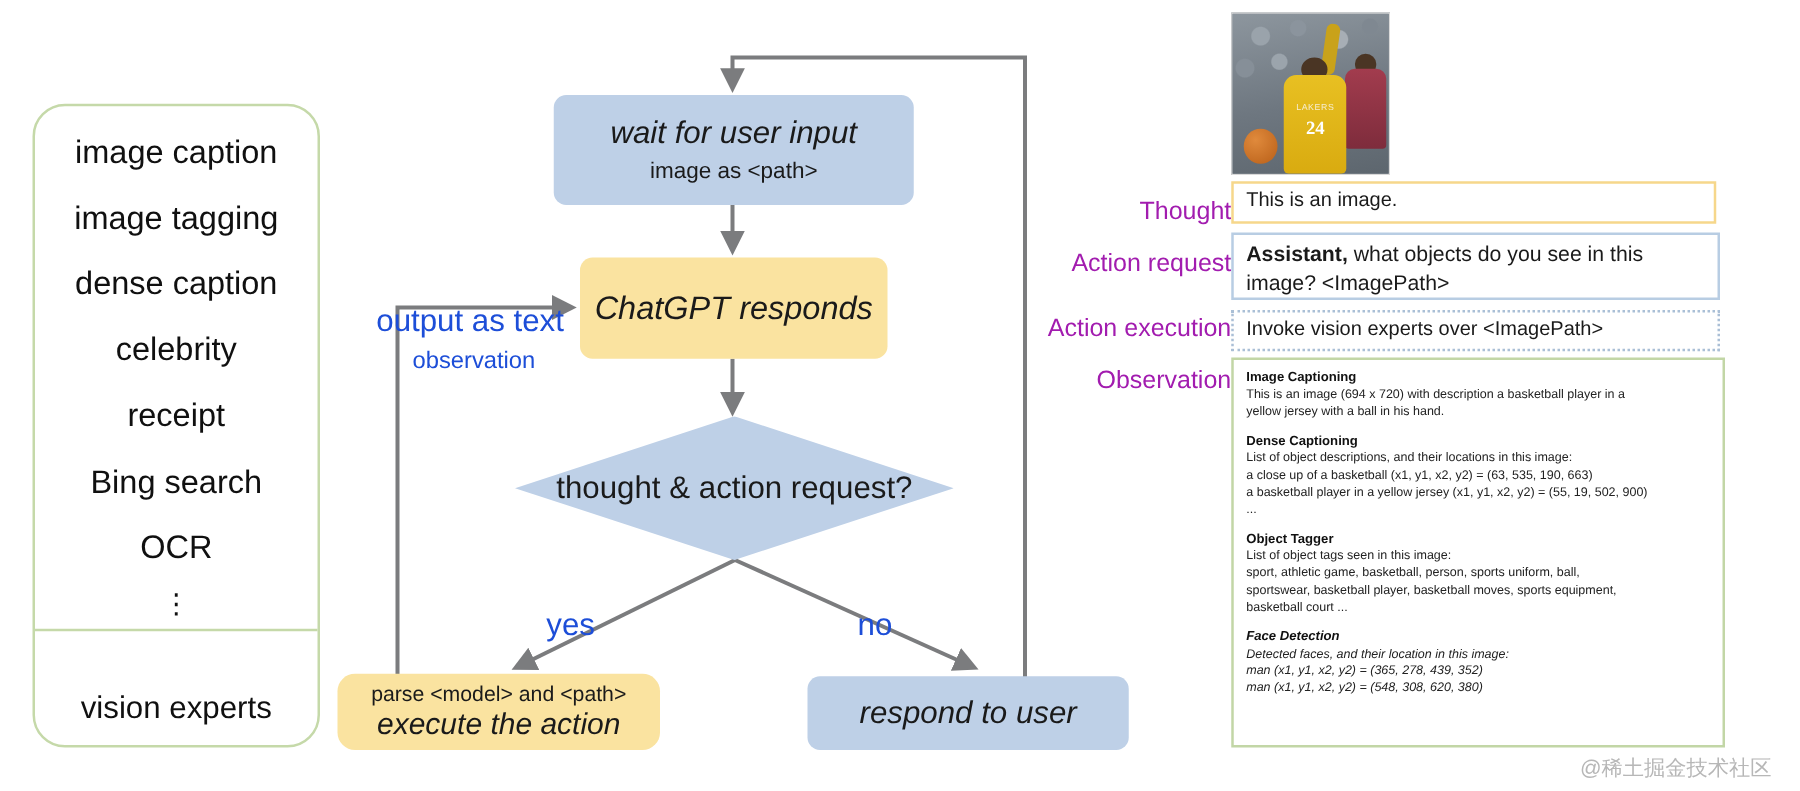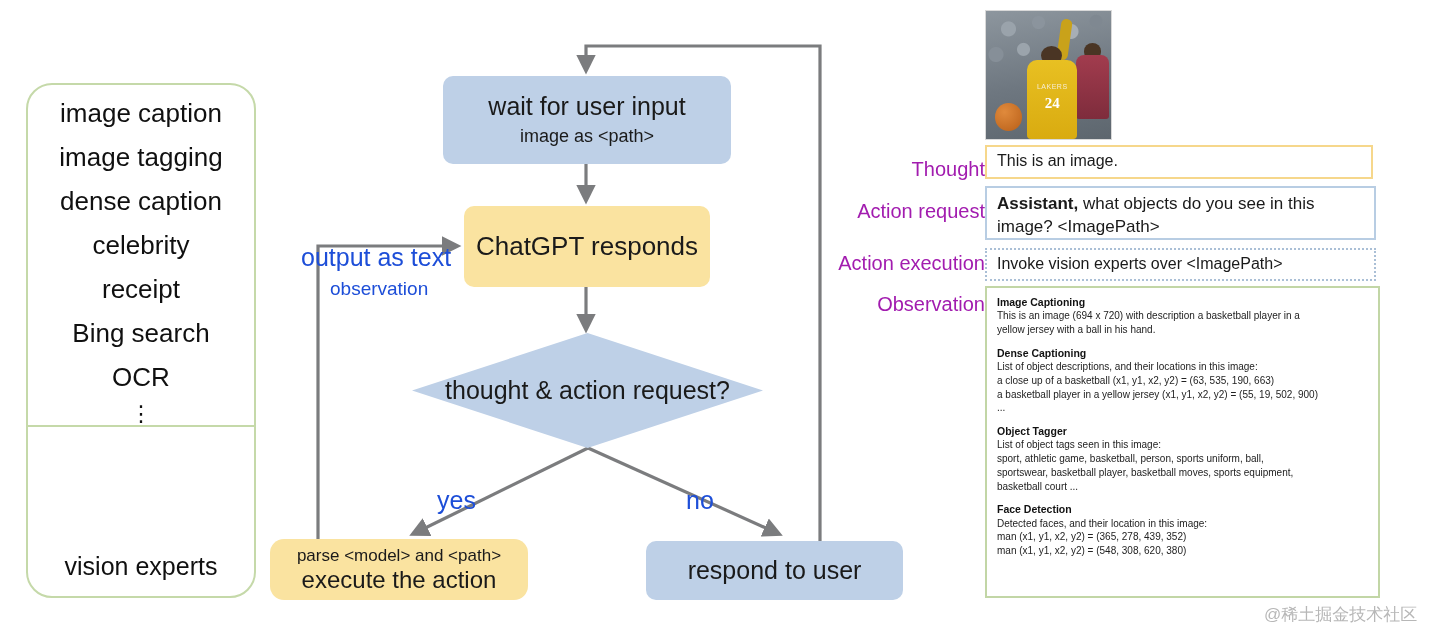--- a/index.html
+++ b/index.html
@@ -27,26 +27,26 @@
     width: 230px;
     height: 515px;
     border: 2px solid #c5d9a9;
     border-radius: 26px;
     box-sizing: border-box;
     background: #ffffff;
   }
   #experts-list {
     position: absolute;
     left: 0; top: 0; right: 0;
-    height: 342px;
+    height: 420px;
     border-bottom: 2px solid #c5d9a9;
     box-sizing: border-box;
     display: flex;
     flex-direction: column;
-    justify-content: center;
+    justify-content: space-between;
     align-items: center;
     padding-top: 14px;
   }
   .expert-item {
     font-size: 26px;
     line-height: 1.0;
     color: #101010;
     text-align: center;
     width: 100%;
     padding: 9px 0;
@@ -70,21 +70,21 @@
   
   .node {
     box-sizing: border-box;
     display: flex;
     flex-direction: column;
     align-items: center;
     justify-content: center;
     text-align: center;
     border-radius: 10px;
   }
-  .node .main-line { line-height: 1.08; }
+  .node .main-line { line-height: 1.08; font-style: italic; }
   .node .sub-line { line-height: 1.15; }
 
   #node-wait {
     left: 443px; top: 76px; width: 288px; height: 88px;
     background: #bed0e7;
   }
   #node-wait .main-line { font-size: 25px; }
   #node-wait .sub-line { font-size: 18px; margin-top: 6px; }
 
   #node-chatgpt {
@@ -227,21 +227,21 @@
     padding: 5px 10px;
     font-size: 16px;
   }
   #trace-observation {
     left: 985px; top: 286px; width: 395px; height: 312px;
     border: 2px solid #c2d6a6;
     padding: 7px 10px;
     overflow: hidden;
   }
   .obs-section { margin-bottom: 9px; }
-  .obs-section:last-child { margin-bottom: 12px; }
+  .obs-section:last-child { margin-bottom: 12px; font-style: italic; }
   .obs-title {
     font-size: 10.5px;
     font-weight: bold;
     color: #111111;
     line-height: 1.35;
   }
   .obs-line {
     font-size: 10px;
     color: #222222;
     line-height: 1.38;

